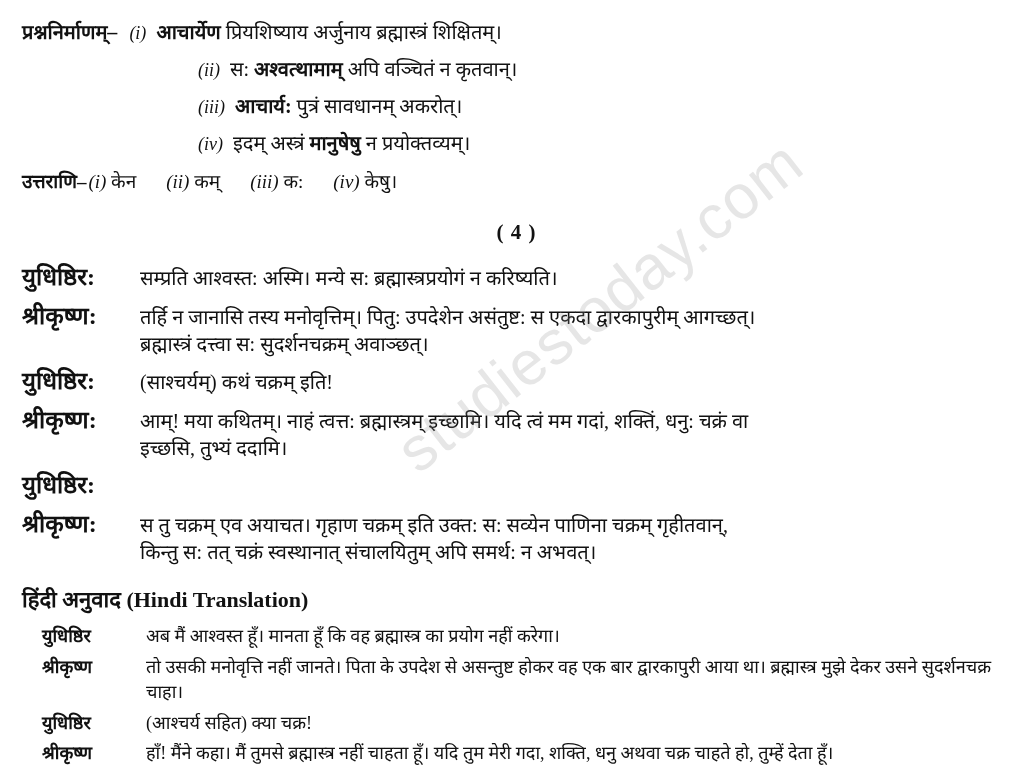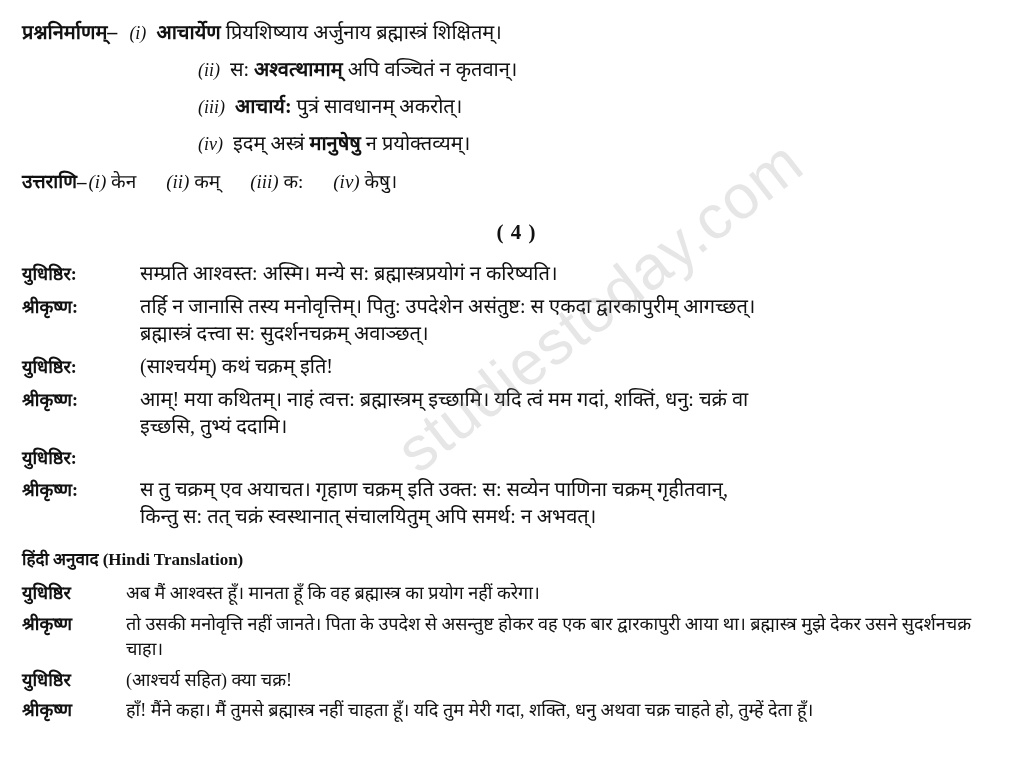--- a/index.html
+++ b/index.html
@@ -95,55 +95,56 @@
   .dlg {
     margin-top: 2px;
   }
   .dlg-row {
     display: flex;
     align-items: baseline;
     margin-bottom: 6px;
   }
   .speaker {
     font-weight: bold;
-    font-size: 18px;
+    font-size: 24px;
     width: 118px;
     flex: 0 0 118px;
     white-space: nowrap;
   }
   .speech {
     font-size: 20px;
     flex: 1;
   }
   .speech .cont {
     display: block;
   }
 
   
   .hindi-head {
-    font-size: 17px;
+    font-size: 22px;
     font-weight: bold;
     margin: 18px 0 10px 0;
   }
   .hindi-head .eng {
     font-family: "Liberation Serif", serif;
   }
 
   
   .hdlg-row {
     display: flex;
     align-items: baseline;
     margin-bottom: 4px;
   }
   .hspeaker {
     font-weight: bold;
     font-size: 18px;
     width: 104px;
     flex: 0 0 104px;
     white-space: nowrap;
+    margin-left: 20px;
   }
   .hspeech {
     font-size: 18px;
     flex: 1;
     line-height: 1.42;
   }
 </style>
 </head>
 <body>
 

